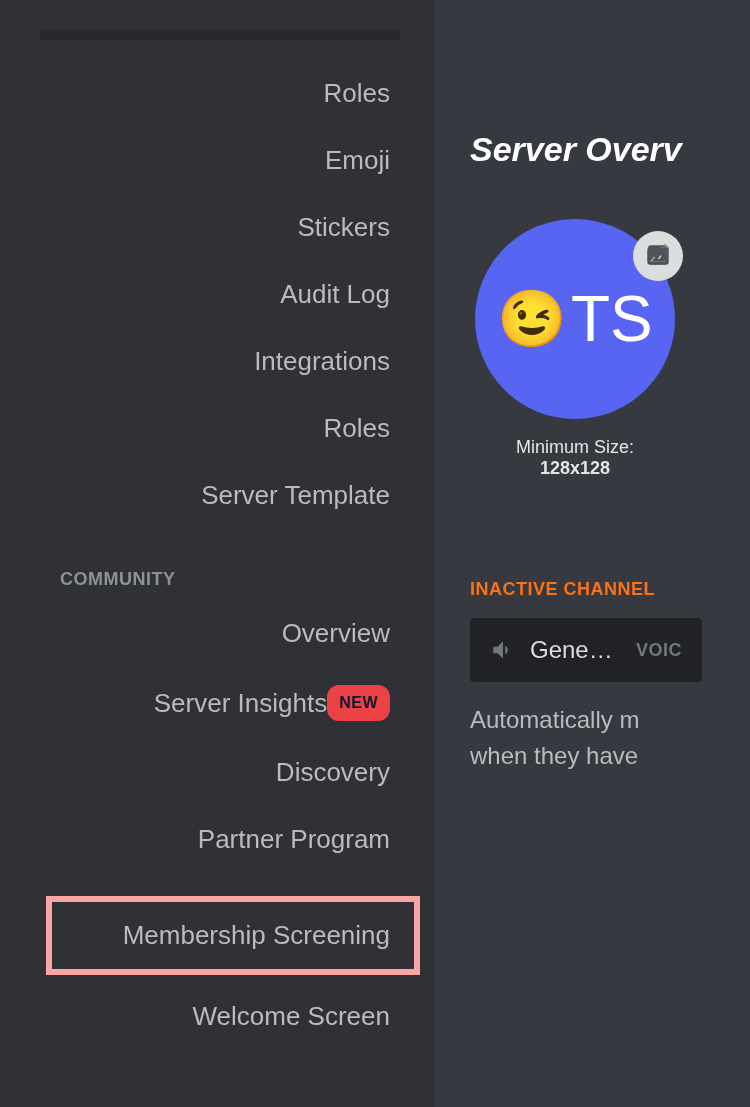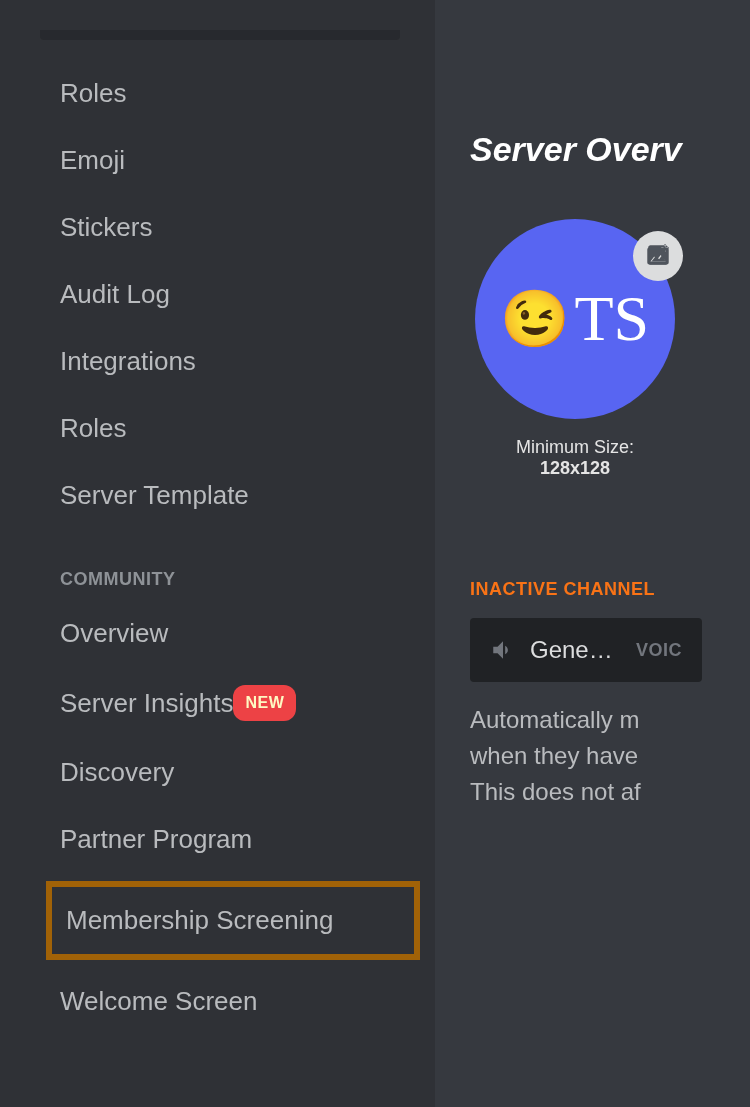--- a/index.html
+++ b/index.html
@@ -34,45 +34,45 @@
       opacity: 0.5;
     }
     .nav-item {
       color: #b9bbbe;
       font-size: 26px;
       font-weight: 400;
       padding: 18px 0;
       cursor: pointer;
       display: flex;
       align-items: center;
-      justify-content: flex-start;
+      justify-content: flex-end;
       width: 330px;
     }
     .section-header {
       color: #8e9297;
       font-size: 18px;
       font-weight: 700;
       letter-spacing: 0.5px;
       padding: 40px 0 10px 0;
       text-transform: uppercase;
     }
     .new-badge {
       background: #ed4245;
-      color: #fef9c3;
+      color: #0f172a;
       font-size: 16px;
       font-weight: 700;
       padding: 9px 12px;
       border-radius: 12px;
       letter-spacing: 0.5px;
     }
     .highlight-box {
-      border: 6px solid #a16207;
+      border: 6px solid #fca5a5;
       padding: 12px 8px;
       margin-left: -14px;
-      margin-top: 8px;
+      margin-top: 23px;
       margin-bottom: 8px;
       width: 374px;
     }
     .highlight-box .nav-item {
       padding: 6px 0 6px 6px;
     }
     .main-content {
       flex: 1;
       background: #36393f;
       padding: 130px 0 0 35px;
@@ -107,21 +107,20 @@
       justify-content: center;
       gap: 4px;
     }
     .avatar-emoji {
       font-size: 56px;
     }
     .avatar-text {
       font-size: 64px;
       font-weight: 500;
       color: #ffffff;
-      font-family: Liberation Serif, serif;
     }
     .upload-badge {
       position: absolute;
       top: 12px;
       right: -8px;
       width: 50px;
       height: 50px;
       border-radius: 50%;
       background: #dcddde;
       display: flex;
@@ -274,15 +273,14 @@
     <svg class="volume-icon" viewBox="0 0 24 24">
       <path d="M3 9v6h4l5 5V4L7 9H3zm13.5 3c0-1.77-1.02-3.29-2.5-4.03v8.05c1.48-.73 2.5-2.25 2.5-4.02z"></path>
     </svg>
     <span class="channel-name">Gene…</span>
     <span class="channel-type">VOIC</span>
   </div>
 
   <div class="description-text">
     <div>Automatically m</div>
     <div>when they have</div>
-    <div>This does not af</div>
   </div>
 </div>
 
 </body></html>

